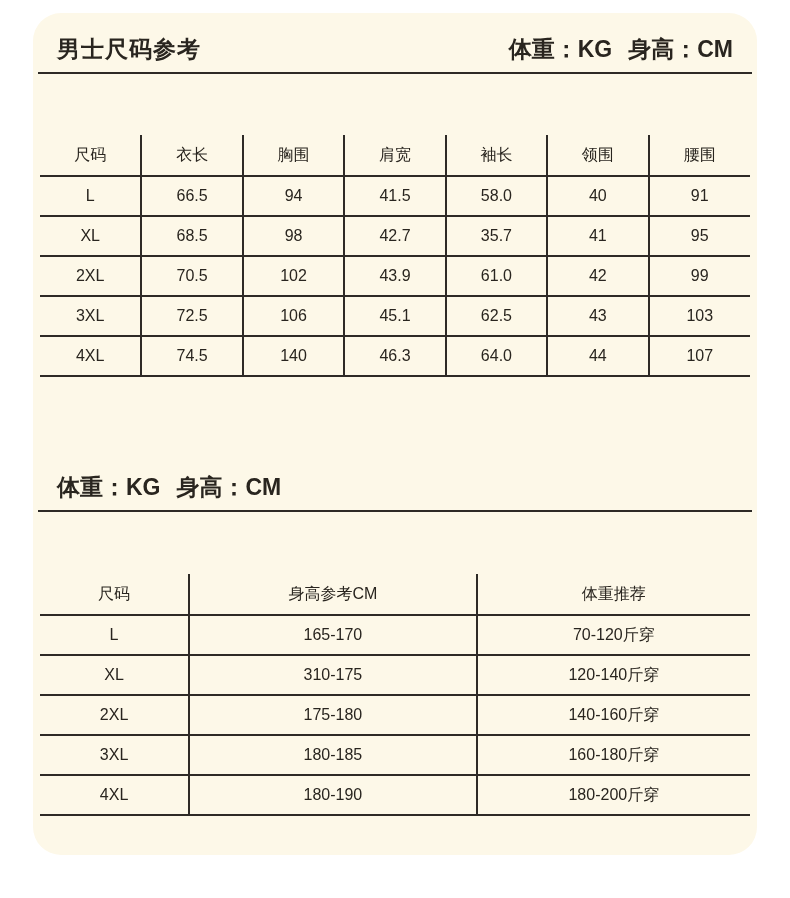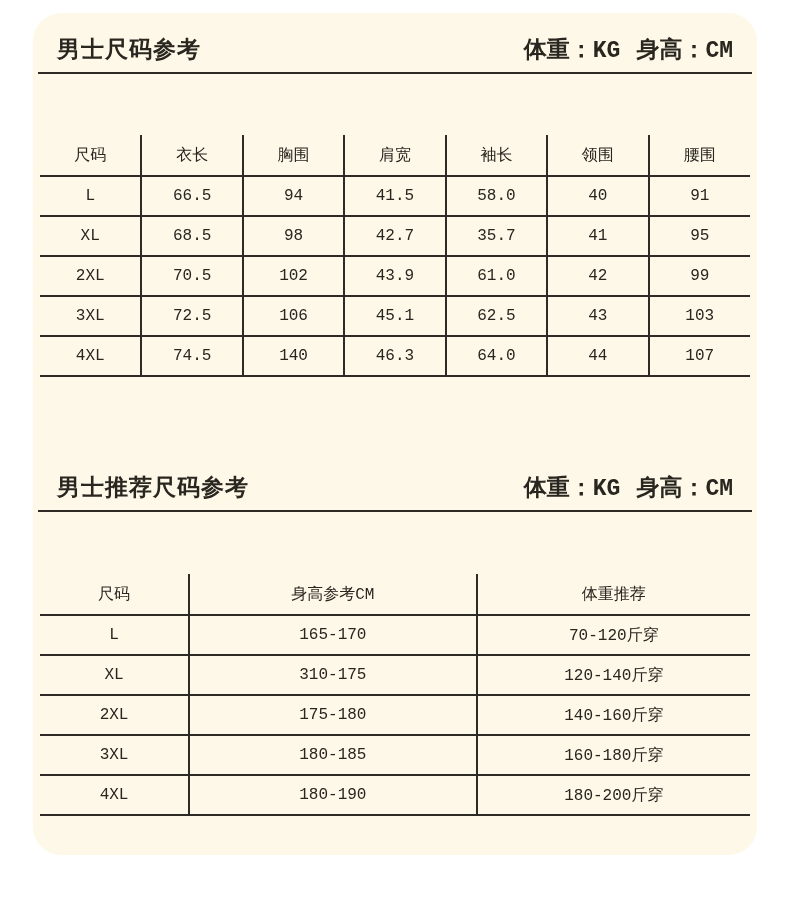--- a/index.html
+++ b/index.html
@@ -15,21 +15,20 @@
     font-family:"Liberation Sans","DejaVu Sans",sans-serif;
     color:var(--ink);
   }
   .card{
     position:absolute;
     left:33px;top:13px;
     width:724px;height:842px;
     background:var(--card-bg);
     border-radius:28px;
     overflow:hidden;
-    font-family:Liberation Mono, monospace;
   }
   .sec-head{
     display:flex;
     justify-content:space-between;
     align-items:center;
     height:46px;
     padding:0 24px;
   }
   .sec-head.first{margin-top:13px;}
   .sec-head.second{margin-top:87px;}
@@ -143,21 +142,20 @@
           <td>140</td>
           <td>46.3</td>
           <td>64.0</td>
           <td>44</td>
           <td>107</td>
         </tr>
       </tbody>
   </table>
 
   <div class="sec-head second">
-    <span class="sec-title">男士推荐尺码参考</span>
     <span class="sec-units">
       <span class="unit-weight">体重：KG</span>
       <span class="unit-height">身高：CM</span>
     </span>
   </div>
   <hr class="rule">
 
   <table class="t2">
     <thead>
         <tr>

